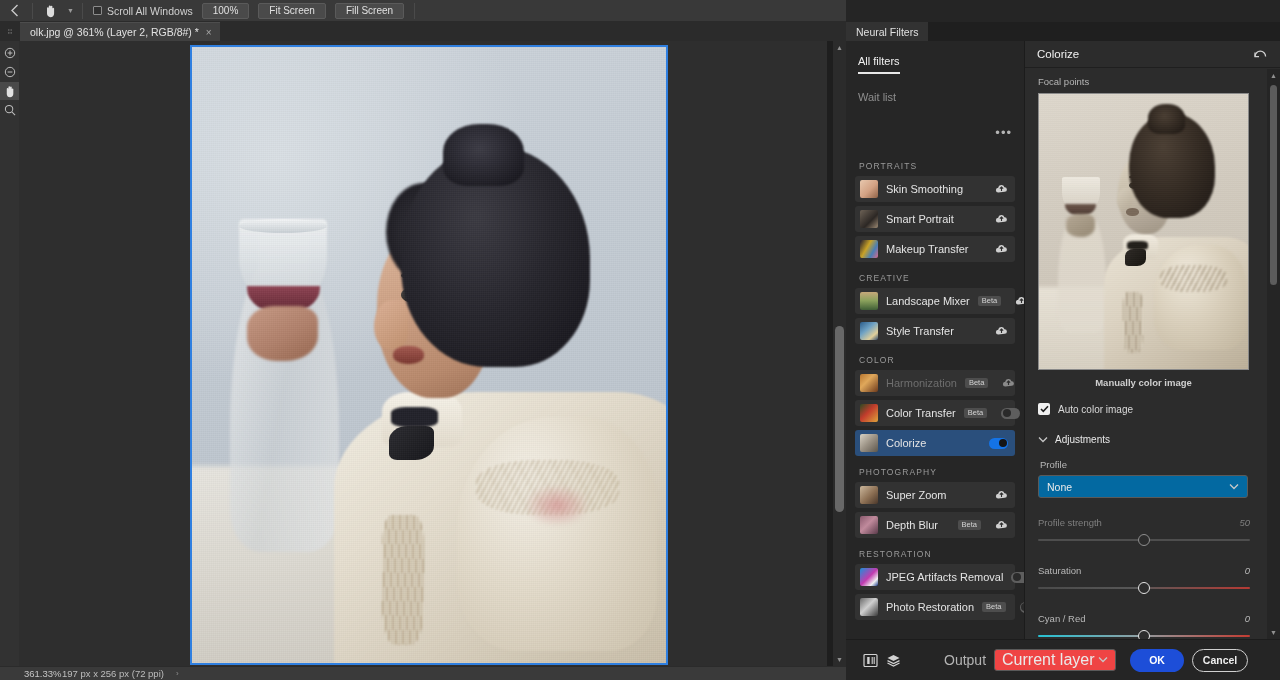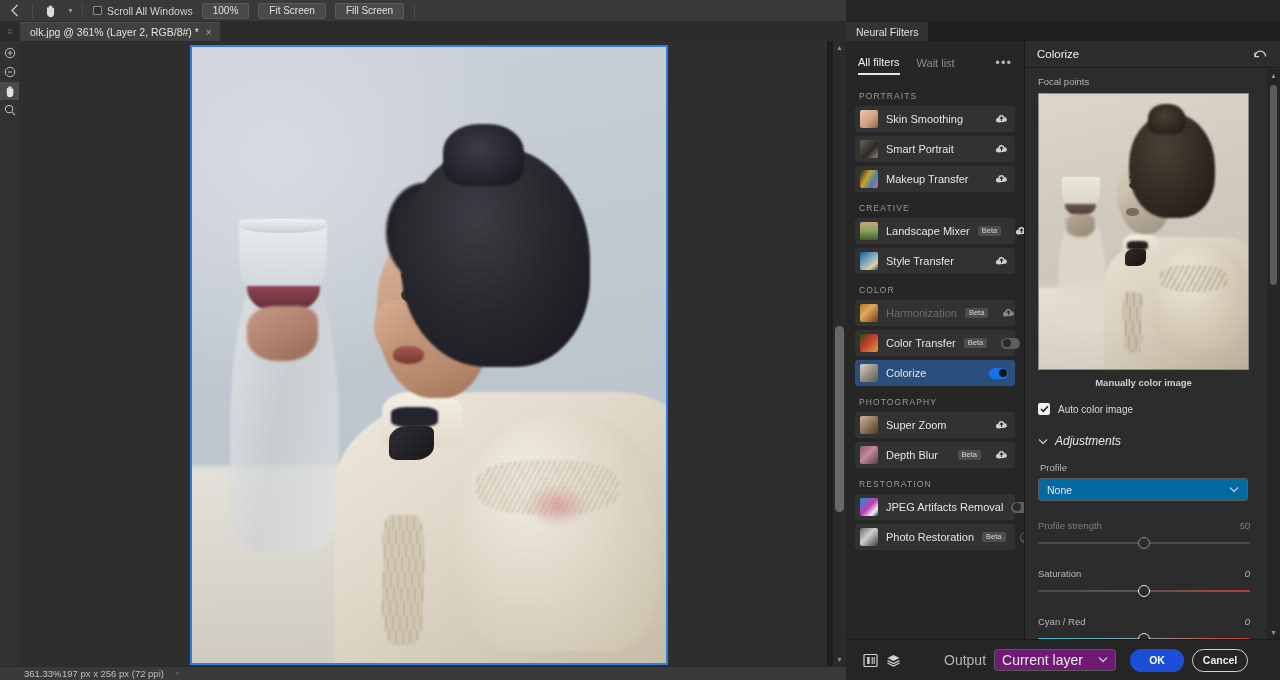--- a/index.html
+++ b/index.html
@@ -225,21 +225,21 @@
   }
   .nf-tabstrip { position: absolute; left: 0; top: 22px; width: 434px; height: 19px; background: #1f1f1f; display: flex; align-items: flex-end; }
   .nf-tab {
     height: 19px; background: #323232; display: flex; align-items: center; padding: 0 10px;
     font-size: 10.5px; color: #e0e0e0;
   }
   .nf-body { position: absolute; left: 0; top: 41px; width: 434px; height: 598px; display: flex; }
 
   
   .fl-col { width: 178px; height: 598px; background: #262626; position: relative; }
-  .fl-tabs { display: flex; align-items: center; padding: 14px 12px 0 12px; gap: 17px; position: relative; }
+  .fl-tabs { display: flex; align-items: flex-start; padding: 14px 12px 0 12px; gap: 17px; position: relative; flex-direction: column; }
   .fl-tab { font-size: 11px; color: #8e8e8e; padding-bottom: 5px; }
   .fl-tab.active { color: #f0f0f0; border-bottom: 2px solid #e8e8e8; }
   .fl-dots { margin-left: auto; color: #b4b4b4; font-size: 13px; letter-spacing: 1px; padding-bottom: 6px; }
   .fl-scroll { padding: 4px 9px 0 9px; }
   .fl-head { font-size: 8.5px; letter-spacing: 1.1px; color: #9a9a9a; margin: 11px 0 5px 4px; font-weight: 400; }
   .fl-item {
     height: 26px; background: #323232; border-radius: 3px; display: flex; align-items: center;
     padding: 0 7px 0 5px; gap: 8px; margin-bottom: 4px;
   }
   .fl-item.selected { background: #2a4f7c; }
@@ -327,21 +327,21 @@
 
   .prev-caption { width: 211px; text-align: center; font-size: 9.5px; color: #cfcfcf; margin-top: 7px; font-weight: 700; }
 
   .chk-row { display: flex; align-items: center; gap: 8px; margin-top: 15px; }
   .chk-box { width: 12px; height: 12px; border-radius: 2px; background: #f0f0f0; display: flex; align-items: center; justify-content: center; }
   .chk-box svg { display: block; }
   .chk-label { font-size: 10px; color: #d8d8d8; }
 
   .adj-row { display: flex; align-items: center; gap: 7px; margin-top: 19px; }
   .adj-caret { color: #c6c6c6; display: flex; align-items: center; }
-  .adj-title { font-size: 12px; color: #e8e8e8; font-style: italic; }
+  .adj-title { font-size: 10px; color: #e8e8e8; }
 
   .field-label { font-size: 9.5px; color: #b8b8b8; margin: 14px 0 5px 2px; }
   .select {
     width: 210px; height: 23px; background: #0369a1; border: 1px solid #5a5a5a; border-radius: 3px;
     display: flex; align-items: center; padding: 0 8px; font-size: 10.5px; color: #eaeaea;
   }
   .select .sel-caret { margin-left: auto; color: #c8c8c8; font-size: 8px; display:flex;align-items:center; }
 
   .slider-block { margin-top: 19px; width: 212px; }
   .slider-top { display: flex; align-items: center; font-size: 9.5px; }
@@ -363,22 +363,22 @@
 
   
   .nf-footer {
     position: absolute; left: 0; top: 639px; width: 434px; height: 41px;
     background: #252525; border-top: 1px solid #1c1c1c;
     display: flex; align-items: center; padding: 0 12px;
   }
   .ft-ico { width: 24px; height: 22px; display: flex; align-items: center; justify-content: center; color: #d2d2d2; }
   .ft-out-label { margin-left: 38px; font-size: 14px; color: #b4b4b4; }
   .out-select {
-    margin-left: 8px; width: 122px; height: 22px; background: #701a75; border: 1px solid #5a5a5a;
-    border-radius: 3px; display: flex; align-items: center; padding: 0 7px; font-size: 14px; color: #eaeaea;
+    margin-left: 8px; width: 122px; height: 22px; background: #ef4444; border: 1px solid #5a5a5a;
+    border-radius: 3px; display: flex; align-items: center; padding: 0 7px; font-size: 16px; color: #eaeaea;
   }
   .out-select .sel-caret { margin-left: auto; color: #c8c8c8; font-size: 8px; }
   .btn-ok {
     margin-left: 14px; width: 54px; height: 23px; border-radius: 12px; background: #1d4ed8;
     color: #fff; font-size: 10.5px; font-weight: 700; display: flex; align-items: center; justify-content: center;
   }
   .btn-cancel {
     margin-left: 8px; width: 56px; height: 23px; border-radius: 12px; background: transparent;
     border: 1.3px solid #d0d0d0; color: #eee; font-size: 10.5px; font-weight: 700;
     display: flex; align-items: center; justify-content: center;

